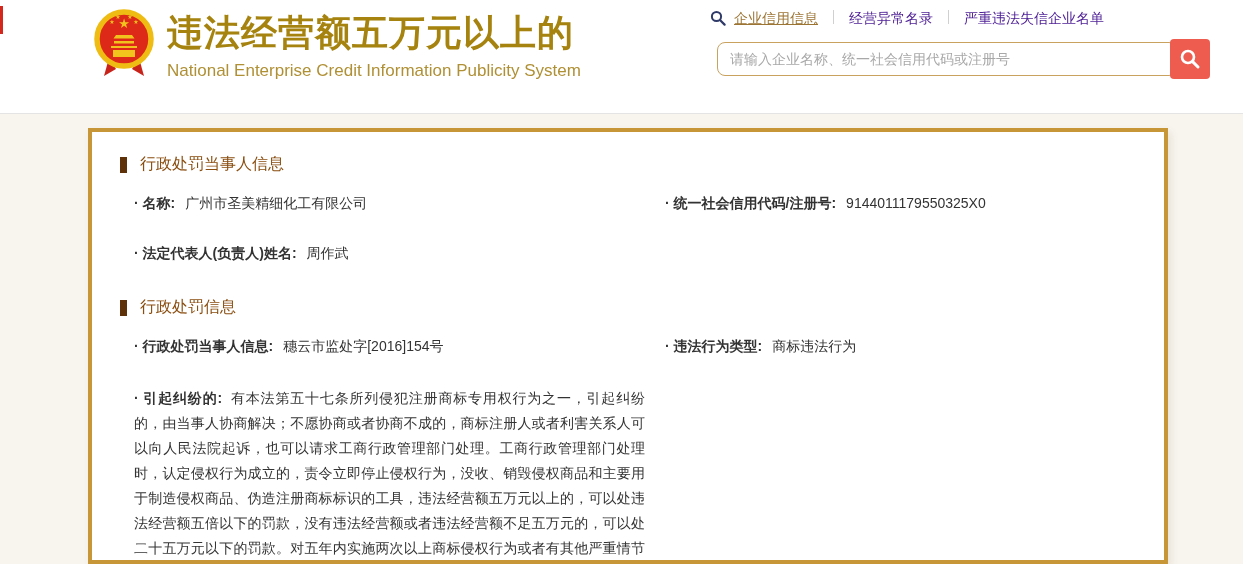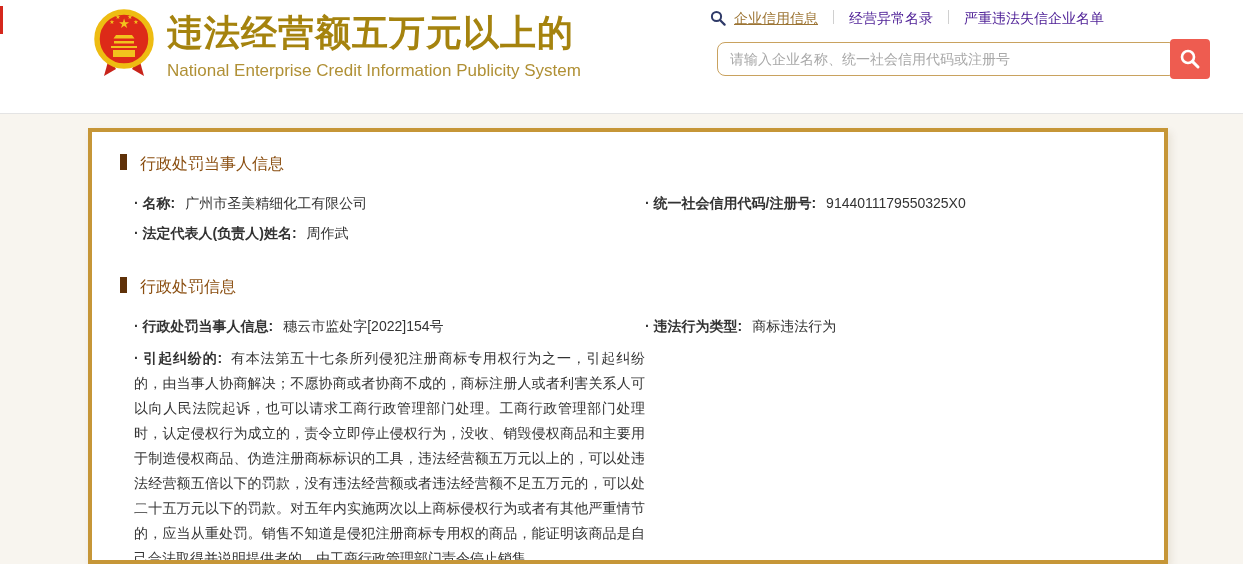--- a/index.html
+++ b/index.html
@@ -24,25 +24,25 @@
   .search-row { position:relative; margin-top:7px; height:40px; }
   .search-input { position:absolute; left:7px; top:3px; width:460px; height:34px; border:1px solid #c9a25f; border-radius:8px; padding:0 12px; font-size:14px; color:#333; outline:none; background:#fff; font-family:inherit; }
   .search-input::placeholder { color:#a8a8a8; }
   .search-btn { position:absolute; right:0; top:0; width:40px; height:40px; background:#ee5c50; border:none; border-radius:4px; display:flex; align-items:center; justify-content:center; cursor:pointer; }
 
   
   .page-body { width:100%; height:450px; background:#f8f5ef; padding-top:14px; }
   .content-box { margin-left:88px; width:1080px; height:436px; background:#fff; border:4px solid #c69637; box-shadow:3px 4px 8px rgba(90,60,10,0.10); padding:22px 24px 0 42px; overflow:hidden; }
 
   .section { margin-bottom:24px; }
-  .section-title { display:flex; align-items:flex-start; margin-bottom:18px; margin-left:-14px; }
+  .section-title { display:flex; align-items:center; margin-bottom:18px; margin-left:-14px; }
   .section-marker { width:7px; height:16px; background:#5f3108; margin-right:13px; flex:0 0 auto; }
   .section-title-text { font-size:16px; color:#8a4e10; }
 
-  .fields-grid { display:grid; grid-template-columns:511px 495px; column-gap:0; align-items:start; }
+  .fields-grid { display:grid; grid-template-columns:511px 495px; column-gap:0; align-items:start;gap:20px; }
   .field { font-size:14px; line-height:20px; margin-bottom:10px; color:#333; }
   .field-label { font-weight:bold; margin-right:10px; }
   .field.para { line-height:25px; text-align:justify; margin-bottom:0; }
   .field.para .field-label { margin-right:8px; }
 </style>
 </head>
 <body>
 
 <header class="site-header">
   <div class="corner-mark"></div>
@@ -117,21 +117,21 @@
       </div>
     </section>
 
     <section class="section">
       <div class="section-title">
         <span class="section-marker"></span>
         <span class="section-title-text">行政处罚信息</span>
       </div>
       <div class="fields-grid">
         <div class="field">
-          <span class="field-label">· 行政处罚当事人信息:</span><span class="field-value">穗云市监处字[2022]154号</span>
+          <span class="field-label">· 行政处罚当事人信息:</span><span class="field-value">穗云市监处字[2016]154号</span>
         </div>
         <div class="field">
           <span class="field-label">· 违法行为类型:</span><span class="field-value">商标违法行为</span>
         </div>
         <div class="field para">
           <span class="field-label">· 引起纠纷的:</span><span class="field-value">有本法第五十七条所列侵犯注册商标专用权行为之一，引起纠纷的，由当事人协商解决；不愿协商或者协商不成的，商标注册人或者利害关系人可以向人民法院起诉，也可以请求工商行政管理部门处理。工商行政管理部门处理时，认定侵权行为成立的，责令立即停止侵权行为，没收、销毁侵权商品和主要用于制造侵权商品、伪造注册商标标识的工具，违法经营额五万元以上的，可以处违法经营额五倍以下的罚款，没有违法经营额或者违法经营额不足五万元的，可以处二十五万元以下的罚款。对五年内实施两次以上商标侵权行为或者有其他严重情节的，应当从重处罚。销售不知道是侵犯注册商标专用权的商品，能证明该商品是自己合法取得并说明提供者的，由工商行政管理部门责令停止销售</span>
         </div>
       </div>
     </section>
 

